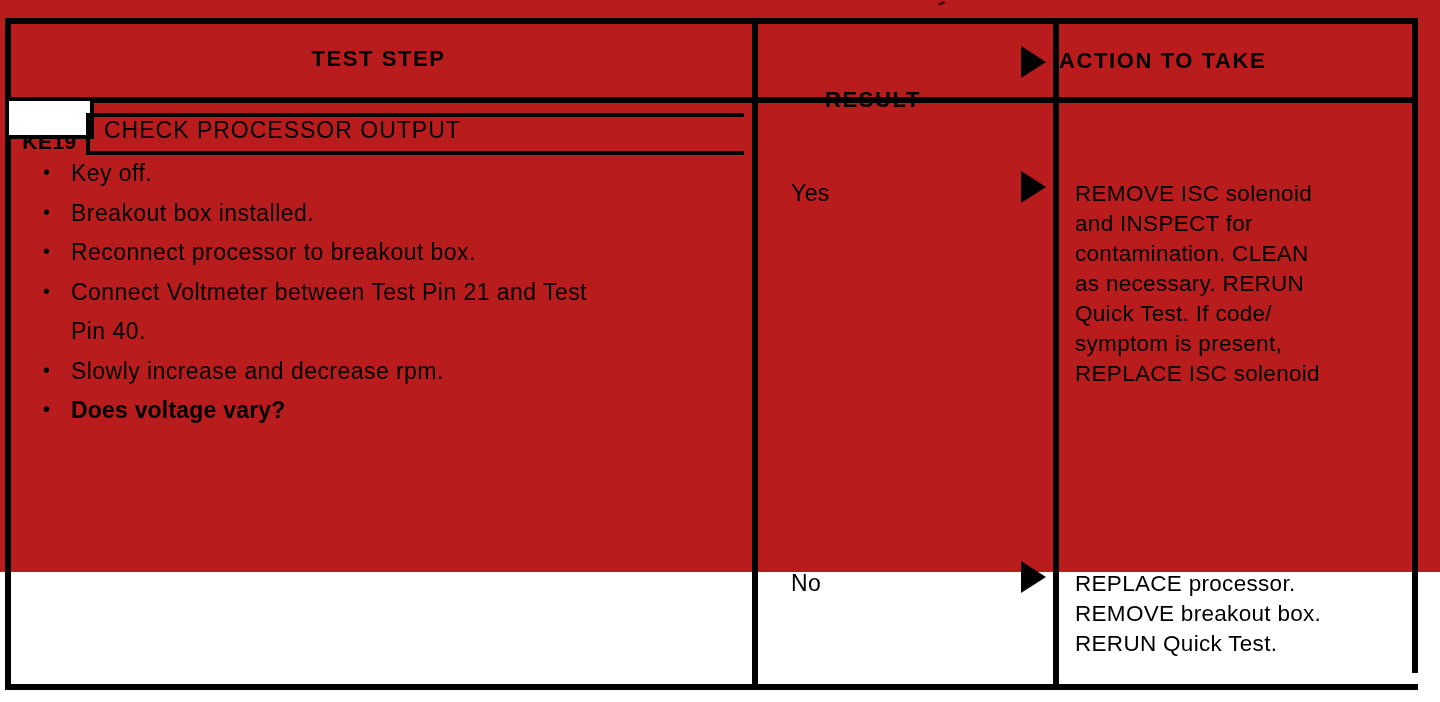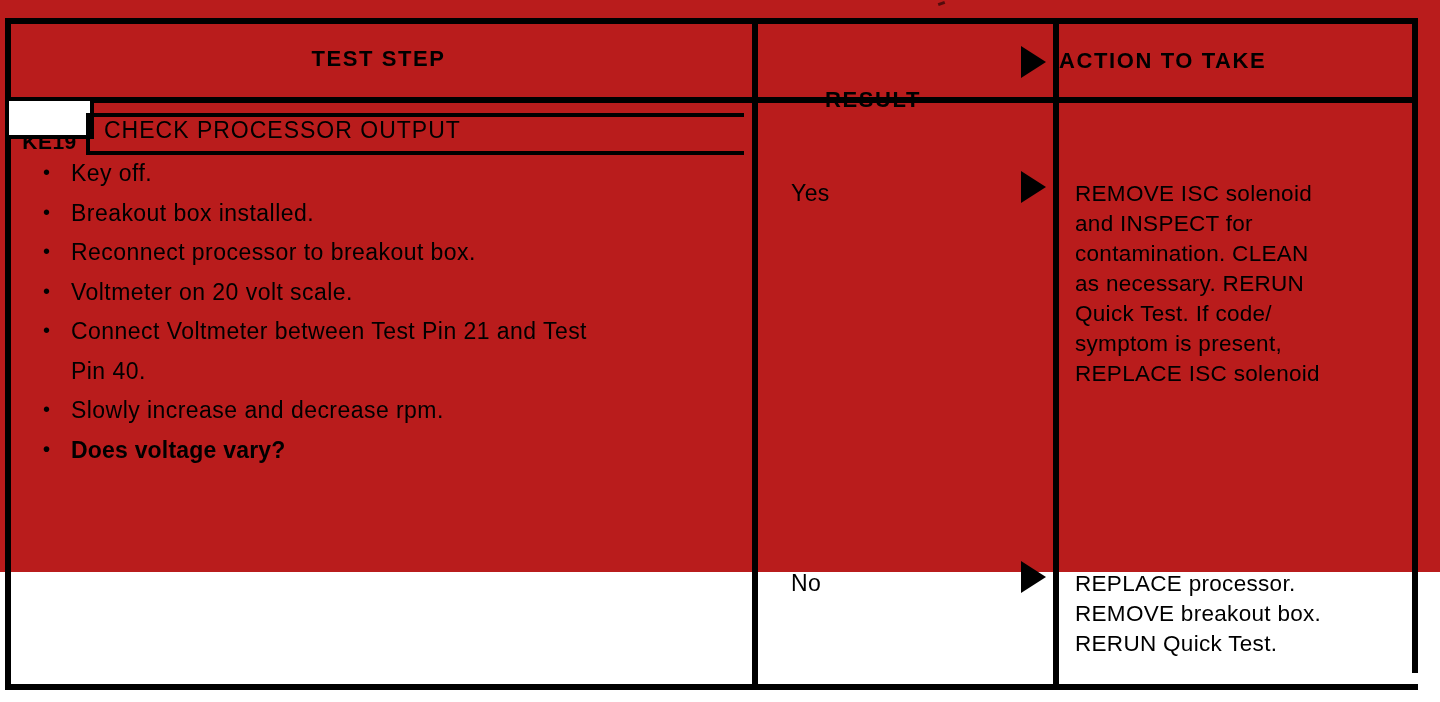--- a/index.html
+++ b/index.html
@@ -109,21 +109,20 @@
       </div>
       <div id="step-title-box">
         <span id="step-title-text">CHECK PROCESSOR OUTPUT</span>
       </div>
     </div>
 
     <div id="steps-list">
         <div class="step-item">Key off.</div>
         <div class="step-item">Breakout box installed.</div>
         <div class="step-item">Reconnect processor to breakout box.</div>
-        <div class="step-item">Voltmeter on 20 volt scale.</div>
         <div class="step-item">Connect Voltmeter between Test Pin 21 and Test
 Pin 40.</div>
         <div class="step-item">Slowly increase and decrease rpm.</div>
         <div class="step-item bold">Does voltage vary?</div>
       </div>
 
     <div class="result-text" id="result-yes">Yes</div>
     <div class="arrow" id="arrow-yes"></div>
     <div class="action-text" id="action-yes">REMOVE ISC solenoid
 and INSPECT for

